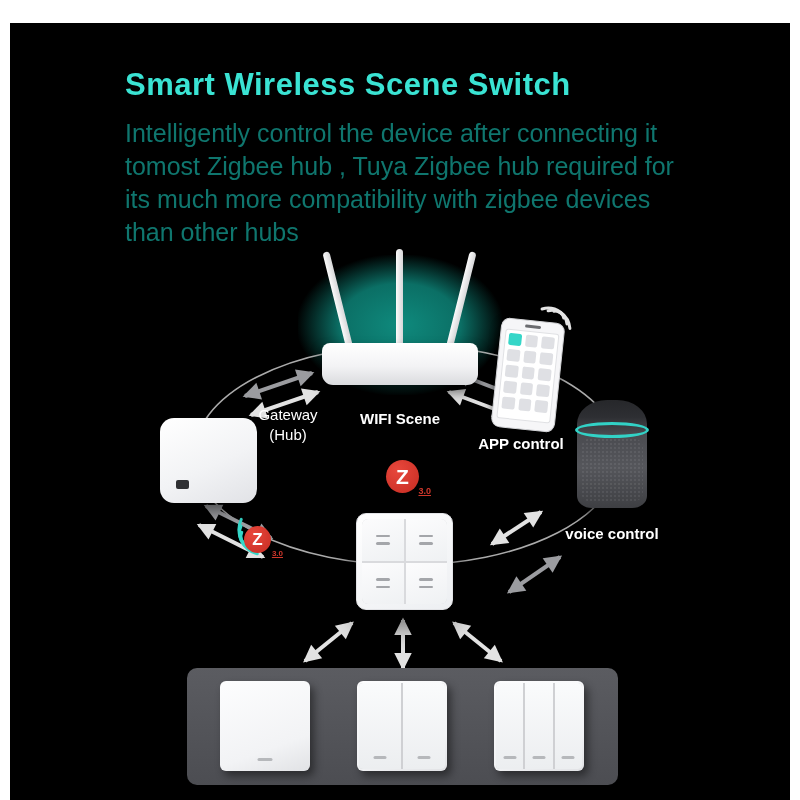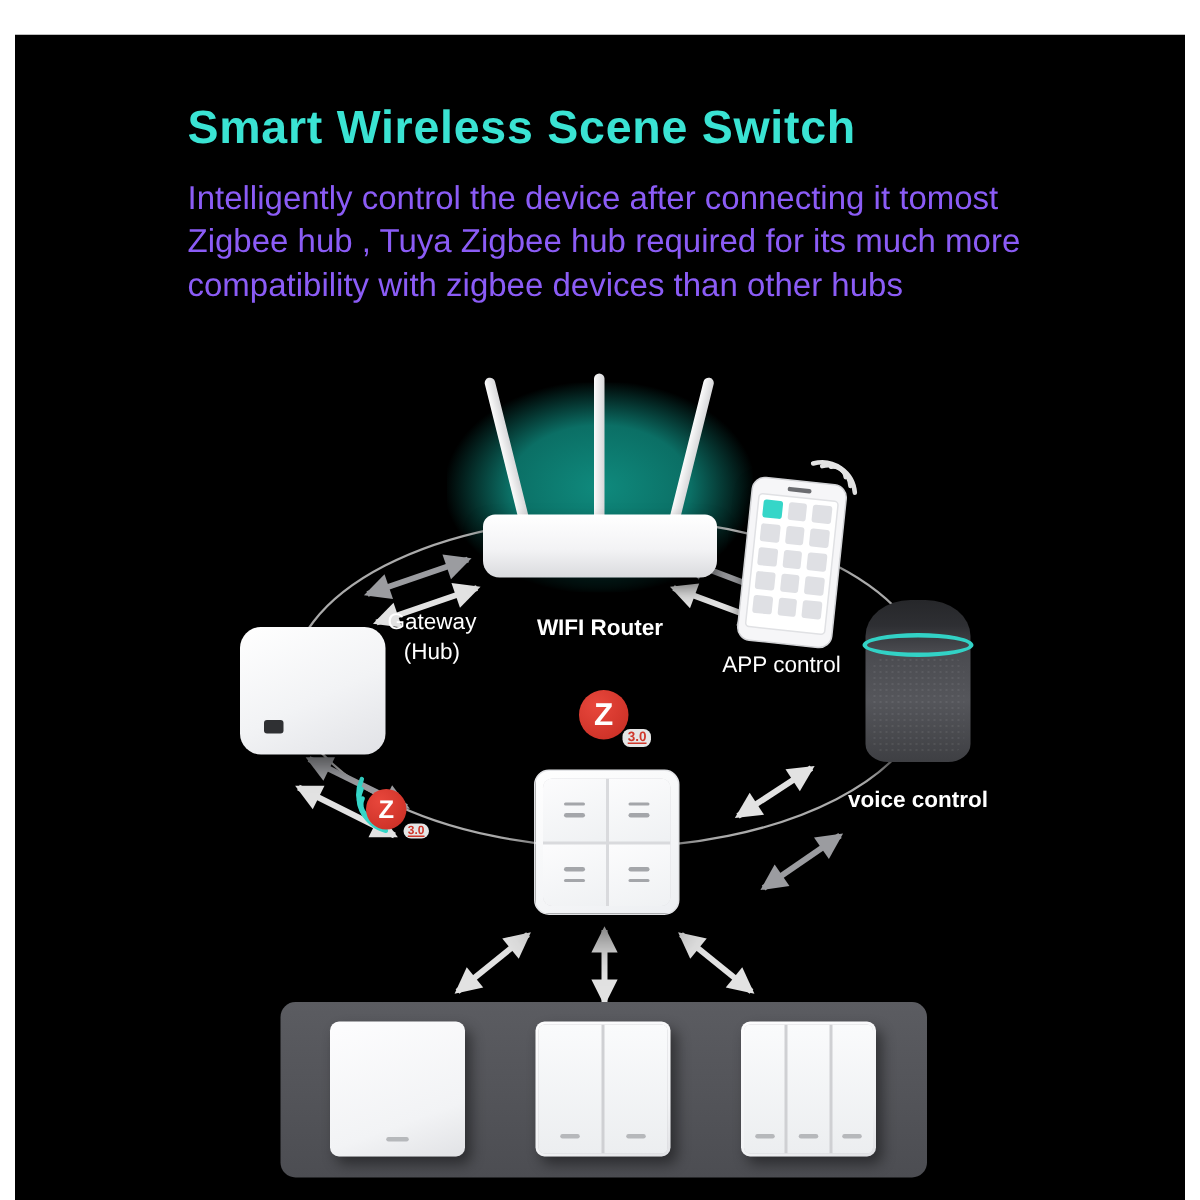--- a/index.html
+++ b/index.html
@@ -4,21 +4,21 @@
 <style>
   * { margin:0; padding:0; box-sizing:border-box; }
   body { width:800px; height:800px; font-family:"Liberation Sans", sans-serif; background:#ffffff; }
   .page { position:relative; width:800px; height:800px; background:#ffffff; overflow:hidden;margin-top:23px; }
   .stage { position:absolute; left:10px; right:10px; top:0; bottom:8px; background:#000000; }
 
   .abs { position:absolute; }
 
   
   .title { left:125px; top:44px; font-size:31px; font-weight:bold; letter-spacing:.5px; color:#3ae3d3; z-index:5; }
-  .subtitle { left:125px; top:94px; width:565px; font-size:22px; line-height:1.32; color:#8b5cf6; z-index:5; }
+  .subtitle { left:125px; top:94px; width:565px; font-size:25px; line-height:1.32; color:#0f766e; z-index:5; }
 
   
   .underlay { left:0; top:0; z-index:2; pointer-events:none; }
 
   
   .glow { left:298px; top:232px; width:204px; height:140px; z-index:1;
           background:radial-gradient(ellipse at center, #0f8a7d 0%, #0b6f65 42%, rgba(8,80,74,0) 72%); }
 
   
   .router { left:322px; top:222px; width:156px; height:140px; z-index:3; }
@@ -29,21 +29,21 @@
   .antenna.a3 { left:124px; transform:rotate(14deg); }
   .router-body { position:absolute; bottom:0; left:0; width:156px; height:42px;
                  border-radius:8px 8px 11px 11px;
                  background:linear-gradient(180deg,#ffffff 0%,#f3f3f5 55%,#dadbde 100%);
                  box-shadow:0 7px 12px rgba(0,0,0,.55); }
 
   
   .dlabel { color:#ffffff; text-align:center; z-index:4; }
   .router-label { left:330px; top:387px; width:140px; font-size:15px; font-weight:bold; }
   .gateway-label { left:247px; top:382px; width:82px; font-size:15px; line-height:1.3; }
-  .app-label { left:466px; top:412px; width:110px; font-size:15px; font-weight:normal; }
+  .app-label { left:466px; top:412px; width:110px; font-size:15px; font-weight:bold; }
   .voice-label { left:552px; top:502px; width:120px; font-size:15px;font-weight:bold; }
 
   
   .gateway { left:160px; top:395px; width:97px; height:85px; border-radius:14px; z-index:3;
              background:linear-gradient(155deg,#ffffff 0%,#f2f3f5 55%,#e1e2e6 100%);
              box-shadow:0 8px 14px rgba(0,0,0,.5); }
   .gateway-slot { position:absolute; left:16px; bottom:14px; width:13px; height:9px; background:#2f3033; border-radius:2px; }
 
   
   .phone { left:496px; top:297px; width:64px; height:110px; border-radius:9px; z-index:3;
@@ -74,21 +74,21 @@
   .scene-grid { position:absolute; inset:5px; display:grid; grid-template-columns:1fr 1fr; grid-template-rows:1fr 1fr;
              gap:2px; background:#d9dadd; border-radius:6px; overflow:hidden; }
   .scene-btn { background:linear-gradient(160deg,#fcfcfd,#eff1f3); display:flex; flex-direction:column;
              align-items:center; justify-content:center; }
   .dash { width:14px; height:2.5px; background:#a4a6aa; border-radius:2px; margin:2.5px 0; }
 
   
   .zigbee { z-index:4; }
   .zigbee .circle { border-radius:50%; background:radial-gradient(circle at 35% 30%, #e8473c, #c62c22);
              display:flex; align-items:center; justify-content:center; color:#ffffff; font-weight:bold; }
-  .zigbee .badge { position:absolute; background:#e5e5e5; color:#d0372b; font-weight:bold;
+  .zigbee .badge { position:absolute; background:#000000; color:#d0372b; font-weight:bold;
              border-radius:5px; padding:0 3px; line-height:1.3;text-decoration:underline; }
   .zb-center { left:386px; top:437px; width:44px; height:38px; }
   .zb-center .circle { width:33px; height:33px; font-size:21px; }
   .zb-center .badge { right:-4px; bottom:0; font-size:9px; }
   .zb-left { left:244px; top:503px; width:38px; height:32px; }
   .zb-left .circle { width:27px; height:27px; font-size:17px; }
   .zb-left .badge { right:-4px; bottom:-1px; font-size:8px; }
 
   
   .panel { left:187px; top:645px; width:431px; height:117px; border-radius:10px; z-index:3;
@@ -162,21 +162,21 @@
       <path d="M 223,525 A 25 25 0 0 1 261,525"></path>
     </g>
   </svg>
 
   <div class="abs router">
     <div class="antenna a1"></div>
     <div class="antenna a2"></div>
     <div class="antenna a3"></div>
     <div class="router-body"></div>
   </div>
-  <div class="abs dlabel router-label">WIFI Router</div>
+  <div class="abs dlabel router-label">WIFI Scene</div>
 
   <div class="abs gateway">
     <div class="gateway-slot"></div>
   </div>
   <div class="abs dlabel gateway-label">
     <div>Gateway</div>
     <div>(Hub)</div>
   </div>
 
   <div class="abs phone">

